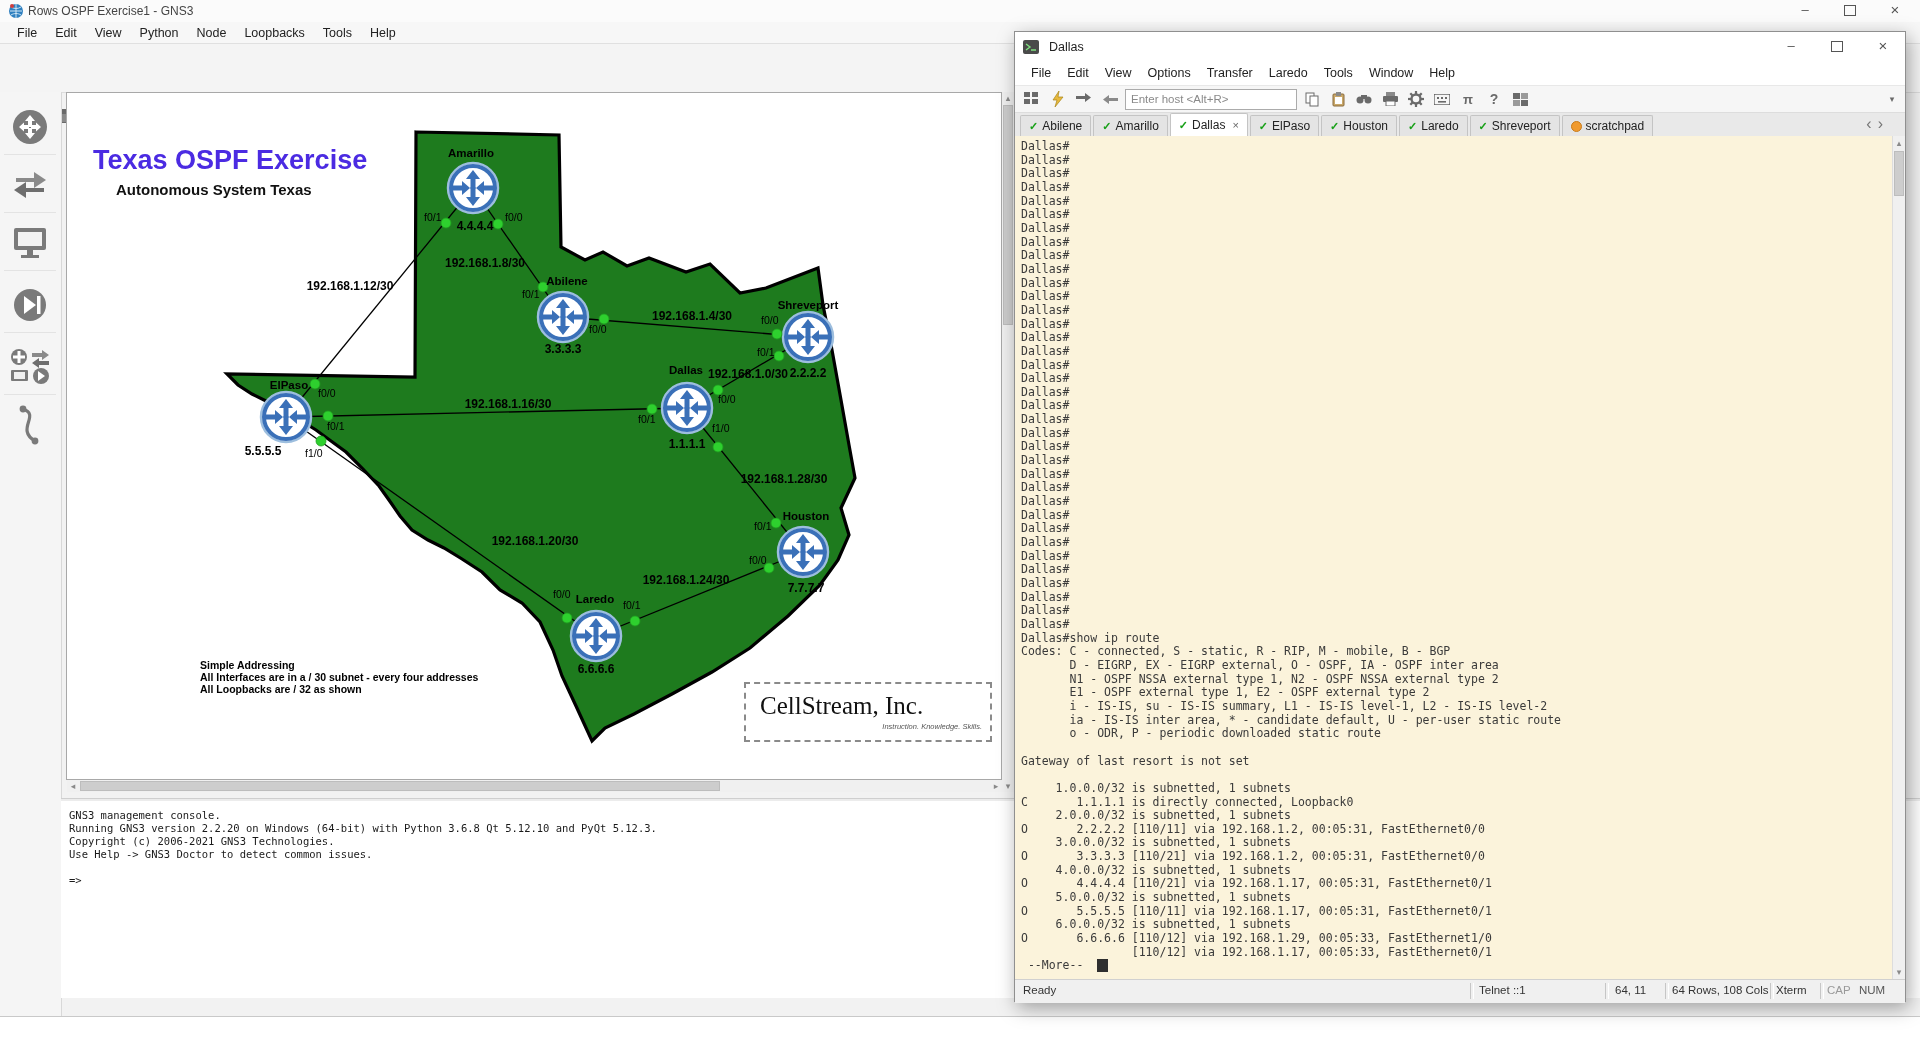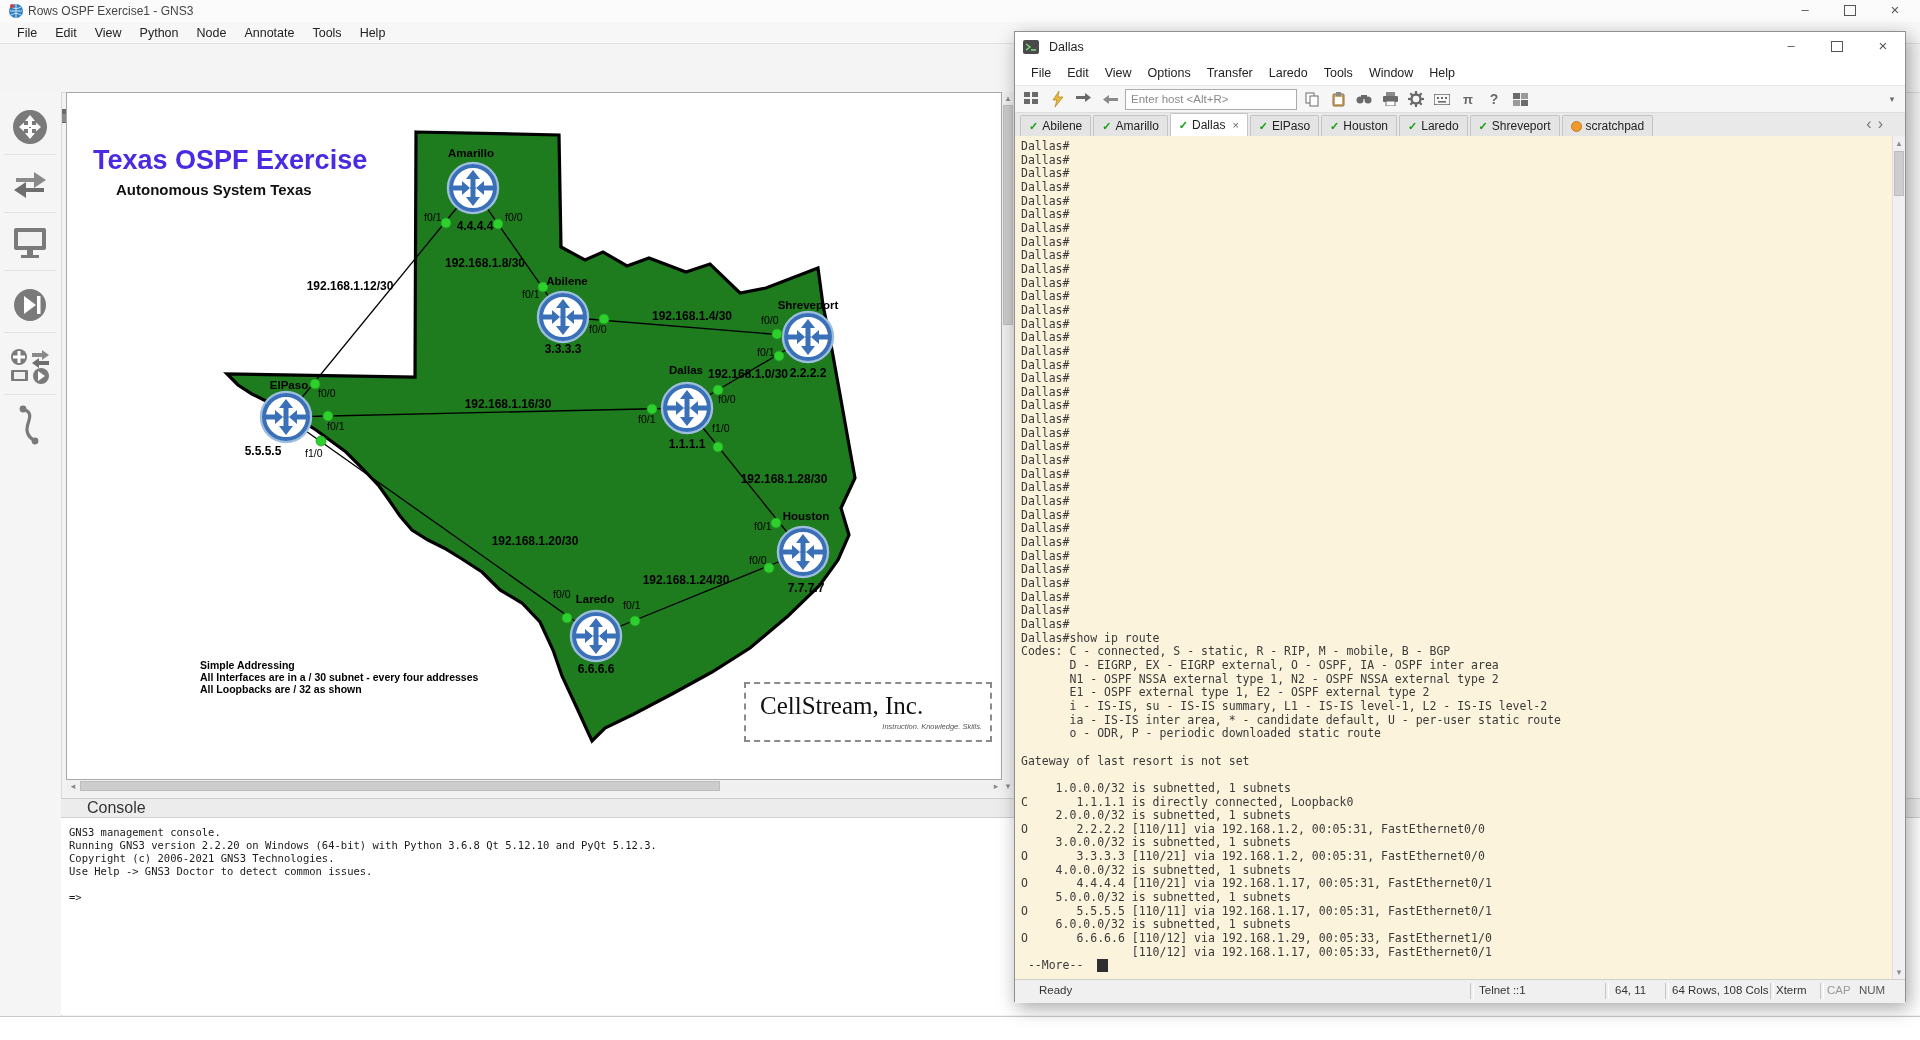--- a/index.html
+++ b/index.html
@@ -20,21 +20,21 @@
   
   .sidebar{left:0;top:92px;width:61px;height:924px;background:#f5f5f5;border-right:1px solid #d8d8d8;}
   .sbtn{left:4px;width:52px;height:54px;display:flex;align-items:center;justify-content:center;border-bottom:1px solid #e3e3e3;}
   
   .mapcanvas{left:66px;top:92px;width:936px;height:688px;background:#fff;border:1px solid #a8a8a8;box-sizing:border-box;}
   .scroll{background:#f0f0f0;}
   .sb-thumb{background:#cdcdcd;border:1px solid #bdbdbd;box-sizing:border-box;}
   .sb-arr{color:#8a8a8a;font-size:9px;text-align:center;line-height:12px;width:12px;height:12px;}
   
   .conhead{left:61px;top:798px;width:1859px;height:20px;background:#ececec;border-top:1px solid #cfcfcf;border-bottom:1px solid #cfcfcf;font-size:16px;color:#333;display:flex;align-items:flex-end;padding-left:26px;box-sizing:border-box;}
-  .conbody{left:61px;top:818px;width:1859px;height:197px;background:#fff;}
+  .conbody{left:61px;top:801px;width:1859px;height:197px;background:#fff;}
   .conbody pre{margin:0;padding:8px 0 0 8px;font:10.5px/13px "DejaVu Sans Mono",monospace;color:#1a1a1a;}
   
   .crt{left:1014px;top:31px;width:892px;height:971px;background:#fff;border:1px solid #8f8f8f;box-sizing:border-box;box-shadow:3px 6px 18px rgba(0,0,0,.35);}
   .c-title{left:0;top:0;width:890px;height:29px;background:#fff;display:flex;align-items:center;}
   .c-title-text{margin-left:10px;font-size:12.5px;color:#222;}
   .c-menu{left:0;top:29px;width:890px;height:24px;background:#fff;display:flex;align-items:center;padding-left:8px;box-sizing:border-box;}
   .c-menu span{padding:2px 8px;font-size:12.5px;color:#222;}
   .c-tools{left:0;top:53px;width:890px;height:28px;background:#f6f6f6;border-top:1px solid #e8e8e8;border-bottom:1px solid #ddd;display:flex;align-items:center;padding-left:6px;box-sizing:border-box;gap:4px;}
   .cico{width:22px;height:20px;display:flex;align-items:center;justify-content:center;color:#6a6a6a;font-size:13px;}
   .hostfield{width:160px;height:17px;background:#fff;border:1px solid #ababab;font-size:11.5px;color:#8a8a8a;padding:1px 5px;display:flex;align-items:center;}
@@ -72,21 +72,21 @@
       </div>
     <div class="abs winbtn" style="left:1875px;top:0;font-size:15px">×</div>
   </div>
 
   <div class="abs g-menu">
     <span>File</span>
     <span>Edit</span>
     <span>View</span>
     <span>Python</span>
     <span>Node</span>
-    <span>Annotate</span>
+    <span>Loopbacks</span>
     <span>Tools</span>
     <span>Help</span>
   </div>
 
   <div class="abs g-tools">
     <div class="abs tbtn" style="left:13px">
       <svg width="28" height="26">
           <path d="M3 9h8l3 3h10v11H3z" fill="#6a6a6a"></path>
           <circle cx="21" cy="6" r="4" fill="#f2d22e"></circle>
         </svg>
@@ -628,21 +628,21 @@
 
   </div>
 
   <div class="abs vsb">
     <div class="abs sb-arr" style="left:0;top:1px">▴</div>
     <div class="abs sb-thumb" style="left:1px;top:15px;width:10px;height:45px;"></div>
     <div class="abs sb-arr" style="left:0;bottom:1px">▾</div>
   </div>
 
   <div class="abs c-status">
-    <span class="abs statseg" style="left:24px">Ready</span>
+    <span class="abs statseg" style="left:8px">Ready</span>
     <div class="abs statsep" style="left:455px"></div>
     <span class="abs statseg" style="left:464px">Telnet ::1</span>
     <div class="abs statsep" style="left:590px"></div>
     <span class="abs statseg" style="left:600px">64, 11</span>
     <div class="abs statsep" style="left:650px"></div>
     <span class="abs statseg" style="left:657px">64 Rows, 108 Cols</span>
     <div class="abs statsep" style="left:755px"></div>
     <span class="abs statseg" style="left:761px">Xterm</span>
     <div class="abs statsep" style="left:805px"></div>
     <span class="abs statseg dim" style="left:812px">CAP</span>

